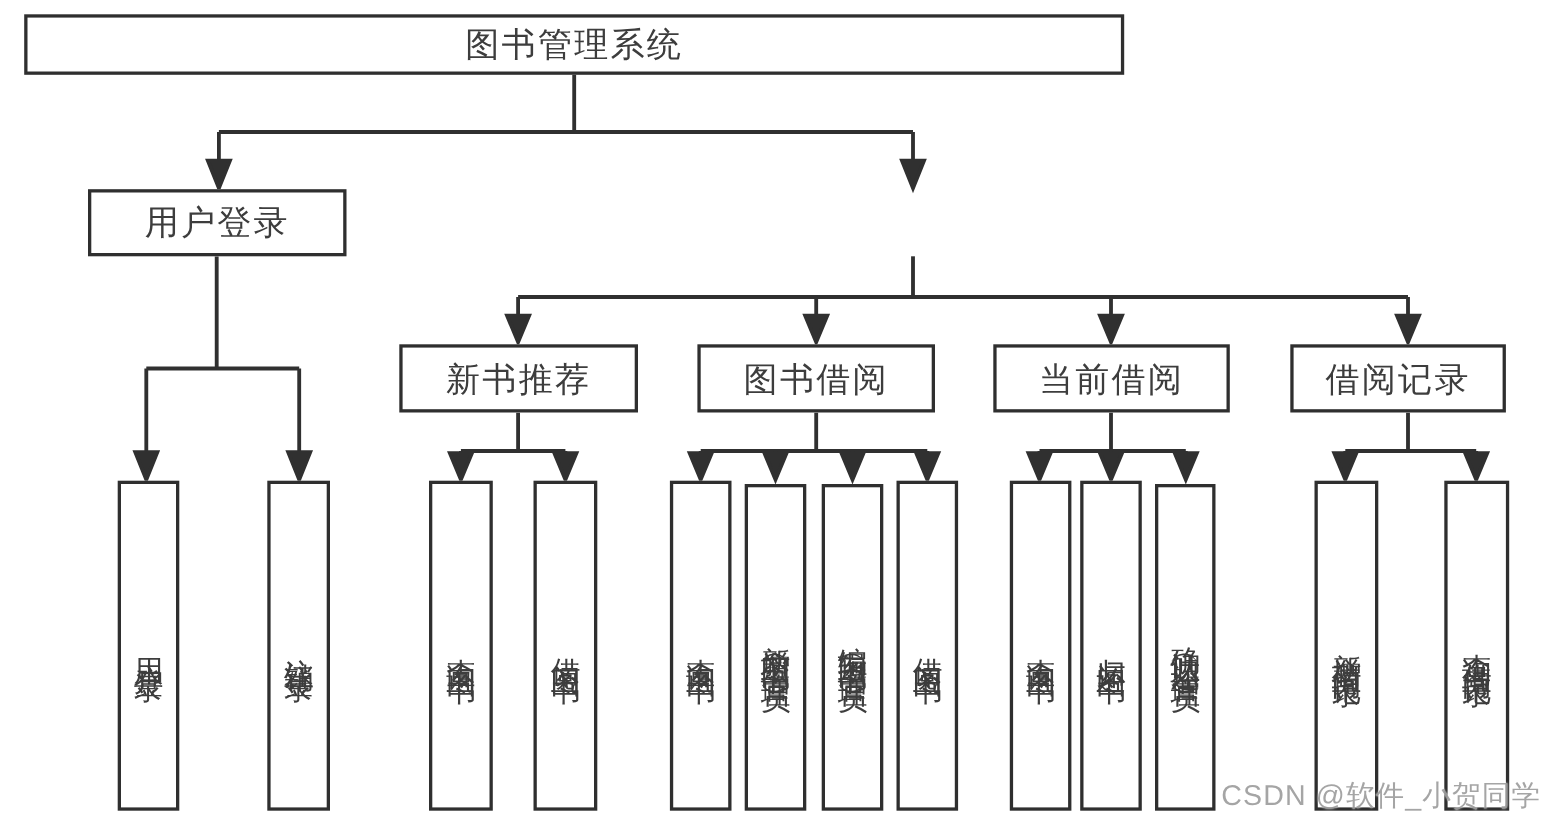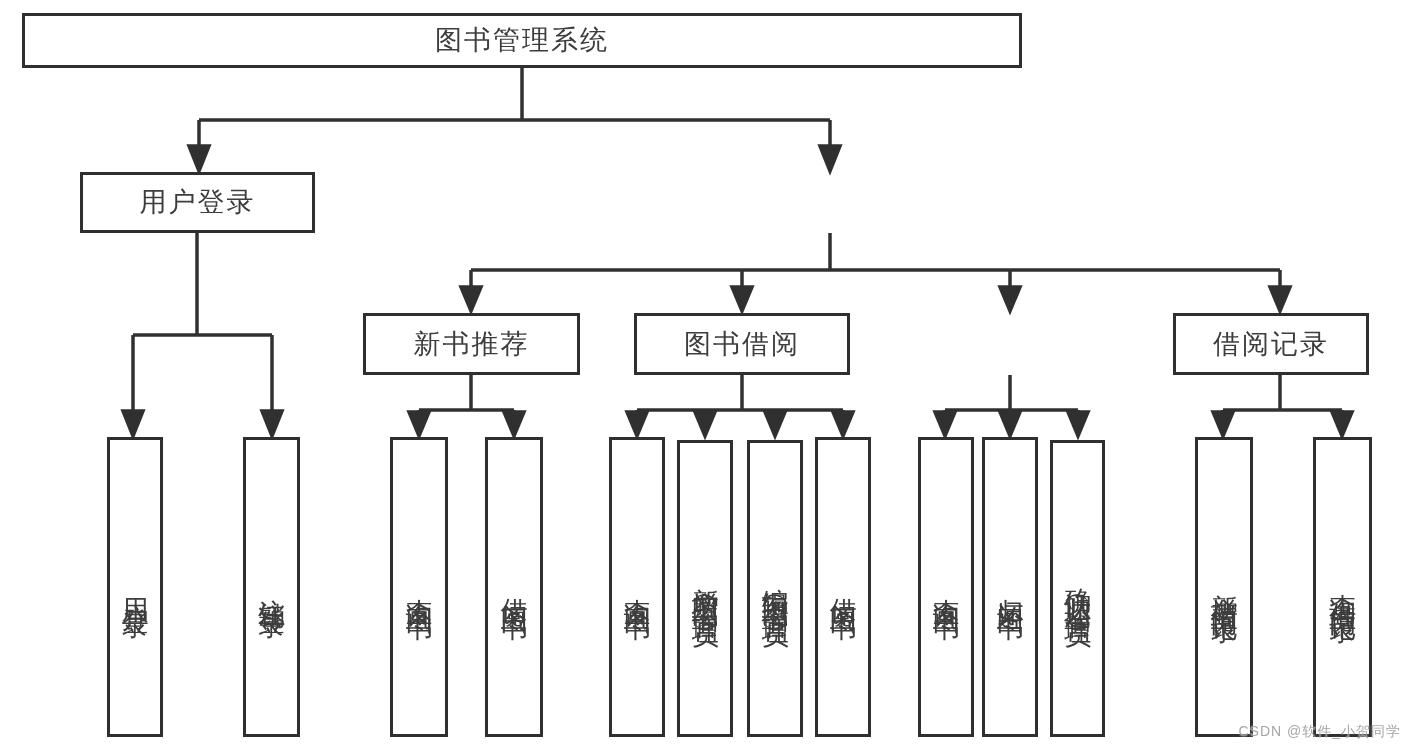--- a/index.html
+++ b/index.html
@@ -10,29 +10,29 @@
   }
   #stage{position:absolute;left:0;top:0;width:1405px;height:747px;}
   svg.connectors{position:absolute;left:0;top:0;z-index:1;}
   .node{
     position:absolute;z-index:2;background:#ffffff;
     border:3px solid #2f2f2f;box-sizing:border-box;
     display:flex;align-items:center;justify-content:center;
     color:#3d3d3d;
   }
   .node.h > span{
-    font-size:27px;letter-spacing:2px;white-space:nowrap;line-height:1;
+    font-size:31px;letter-spacing:2px;white-space:nowrap;line-height:1;
   }
   .node.v > span{
     writing-mode:vertical-rl;text-orientation:mixed;
     font-size:27px;letter-spacing:5px;line-height:1.05;white-space:nowrap;
   }
   .watermark{
     position:absolute;right:4px;bottom:6px;z-index:3;
-    font-size:14px;color:#9e9e9e;letter-spacing:1px;opacity:.92;
+    font-size:26px;color:#9e9e9e;letter-spacing:1px;opacity:.92;
     text-shadow:0 0 2px #ffffff;
   }
 </style>
 </head>
 <body>
 
 <div id="stage">
 
   <svg class="connectors" width="1405" height="747" viewBox="0 0 1405 747">
     <g stroke="#303030" stroke-width="3.5" fill="#303030">
@@ -119,20 +119,23 @@
   <div class="node h" style="left:80px;top:172px;width:235px;height:61px">
     <span>用户登录</span>
   </div>
 
   <div class="node h" style="left:634px;top:313px;width:216px;height:62px">
     <span>图书借阅</span>
   </div>
   <div class="node h" style="left:363px;top:313px;width:217px;height:62px">
     <span>新书推荐</span>
   </div>
+  <div class="node h" style="left:903px;top:313px;width:215px;height:62px">
+    <span>当前借阅</span>
+  </div>
   <div class="node h" style="left:1173px;top:313px;width:196px;height:62px">
     <span>借阅记录</span>
   </div>
 
   <div class="node v" style="left:107px;top:437px;width:56px;height:300px">
     <span>用户登录</span>
   </div>
   <div class="node v" style="left:243px;top:437px;width:57px;height:300px">
     <span>注销登录</span>
   </div>

